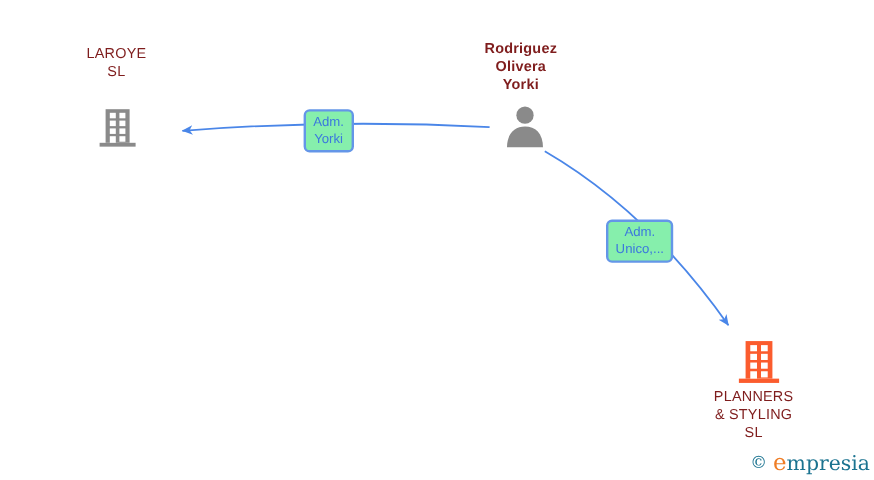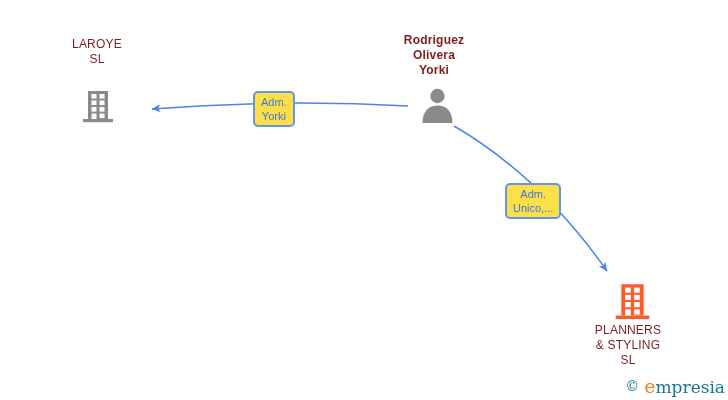--- a/index.html
+++ b/index.html
@@ -29,21 +29,21 @@
     position: absolute;
     color: #7f1d1d;
     font-size: 12px;
     line-height: 15px;
     letter-spacing: 0.2px;
     text-align: center;
   }
   .node-icon { position: absolute; }
   .edge-label {
     position: absolute;
-    background: #fde047;
+    background: #86efac;
     border: 2px solid #6496e8;
     border-radius: 5px;
     color: #3c78dd;
     font-size: 11px;
     line-height: 14px;
     text-align: center;
     padding: 2px 6px;
     cursor: pointer;
   }
   .watermark {

